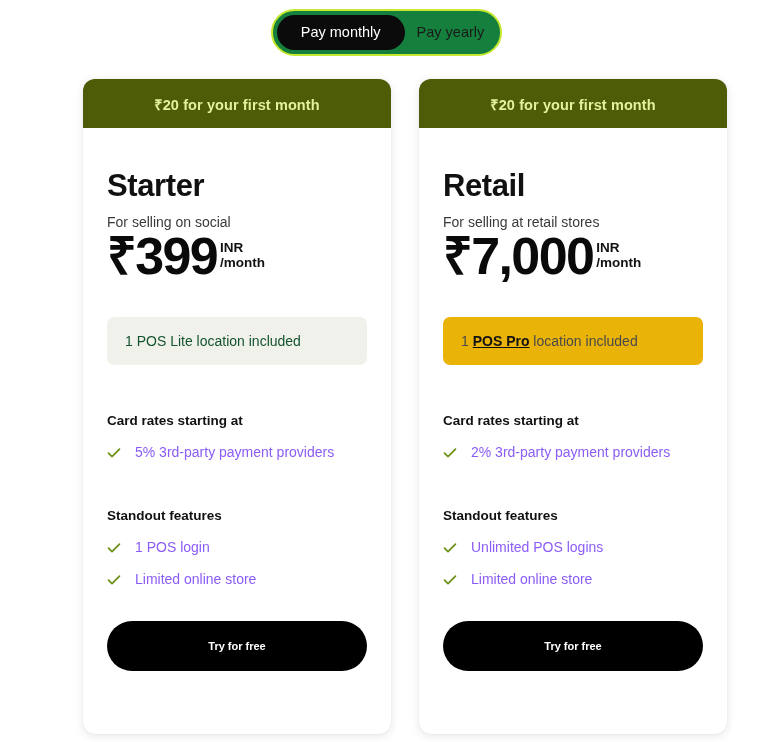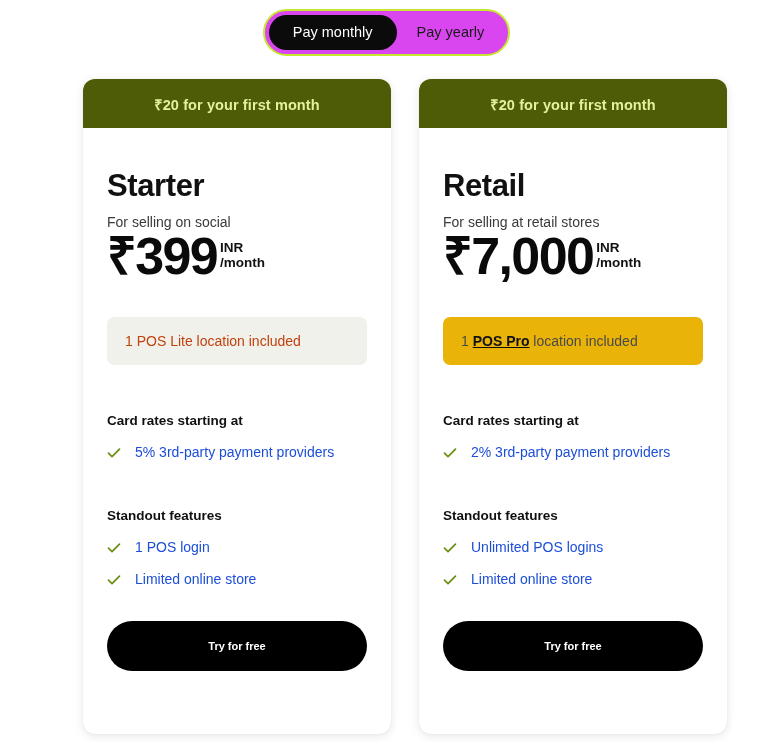--- a/index.html
+++ b/index.html
@@ -23,27 +23,27 @@
     width: 773px;
     display: flex;
     justify-content: center;
   }
   .toggle {
     display: flex;
     align-items: flex-end;
     border: 2px solid #c6e82e;
     border-radius: 999px;
     padding: 4px;
-    background: #d946ef;
+    background: #15803d;
     box-sizing: border-box;
   }
   .toggle-opt {
     font-size: 14.5px;
     line-height: 1;
-    padding: 10px 20px;
+    padding: 10px 12px;
     border-radius: 999px;
     color: #1a1a1a;
     white-space: nowrap;
     cursor: pointer;
     user-select: none;
   }
   .toggle-opt.active {
     background: #0b0b0b;
     color: #ffffff;
     padding: 10px 24px;
@@ -113,21 +113,21 @@
     font-weight: bold;
     color: #111111;
     line-height: 1.18;
   }
 
   .callout {
     margin-top: 25px;
     border-radius: 7px;
     padding: 16px 18px;
     font-size: 14px;
-    color: #c2410c;
+    color: #14532d;
     background: #f1f1ec;
   }
   .callout.highlight {
     background: #eab308;
     color: #4a4a4a;
   }
   .callout .strong {
     font-weight: bold;
     color: #111111;
     text-decoration: underline;
@@ -137,21 +137,21 @@
     margin-top: 48px;
     font-size: 13.5px;
     font-weight: bold;
     color: #111111;
   }
   .feature {
     display: flex;
     align-items: flex-end;
     margin-top: 16px;
     font-size: 14px;
-    color: #1d4ed8;
+    color: #8b5cf6;
   }
   .check {
     width: 14px;
     height: 14px;
     flex: 0 0 14px;
     margin-right: 14px;
     margin-top: 2px;
   }
   .check svg { display: block; }
 

